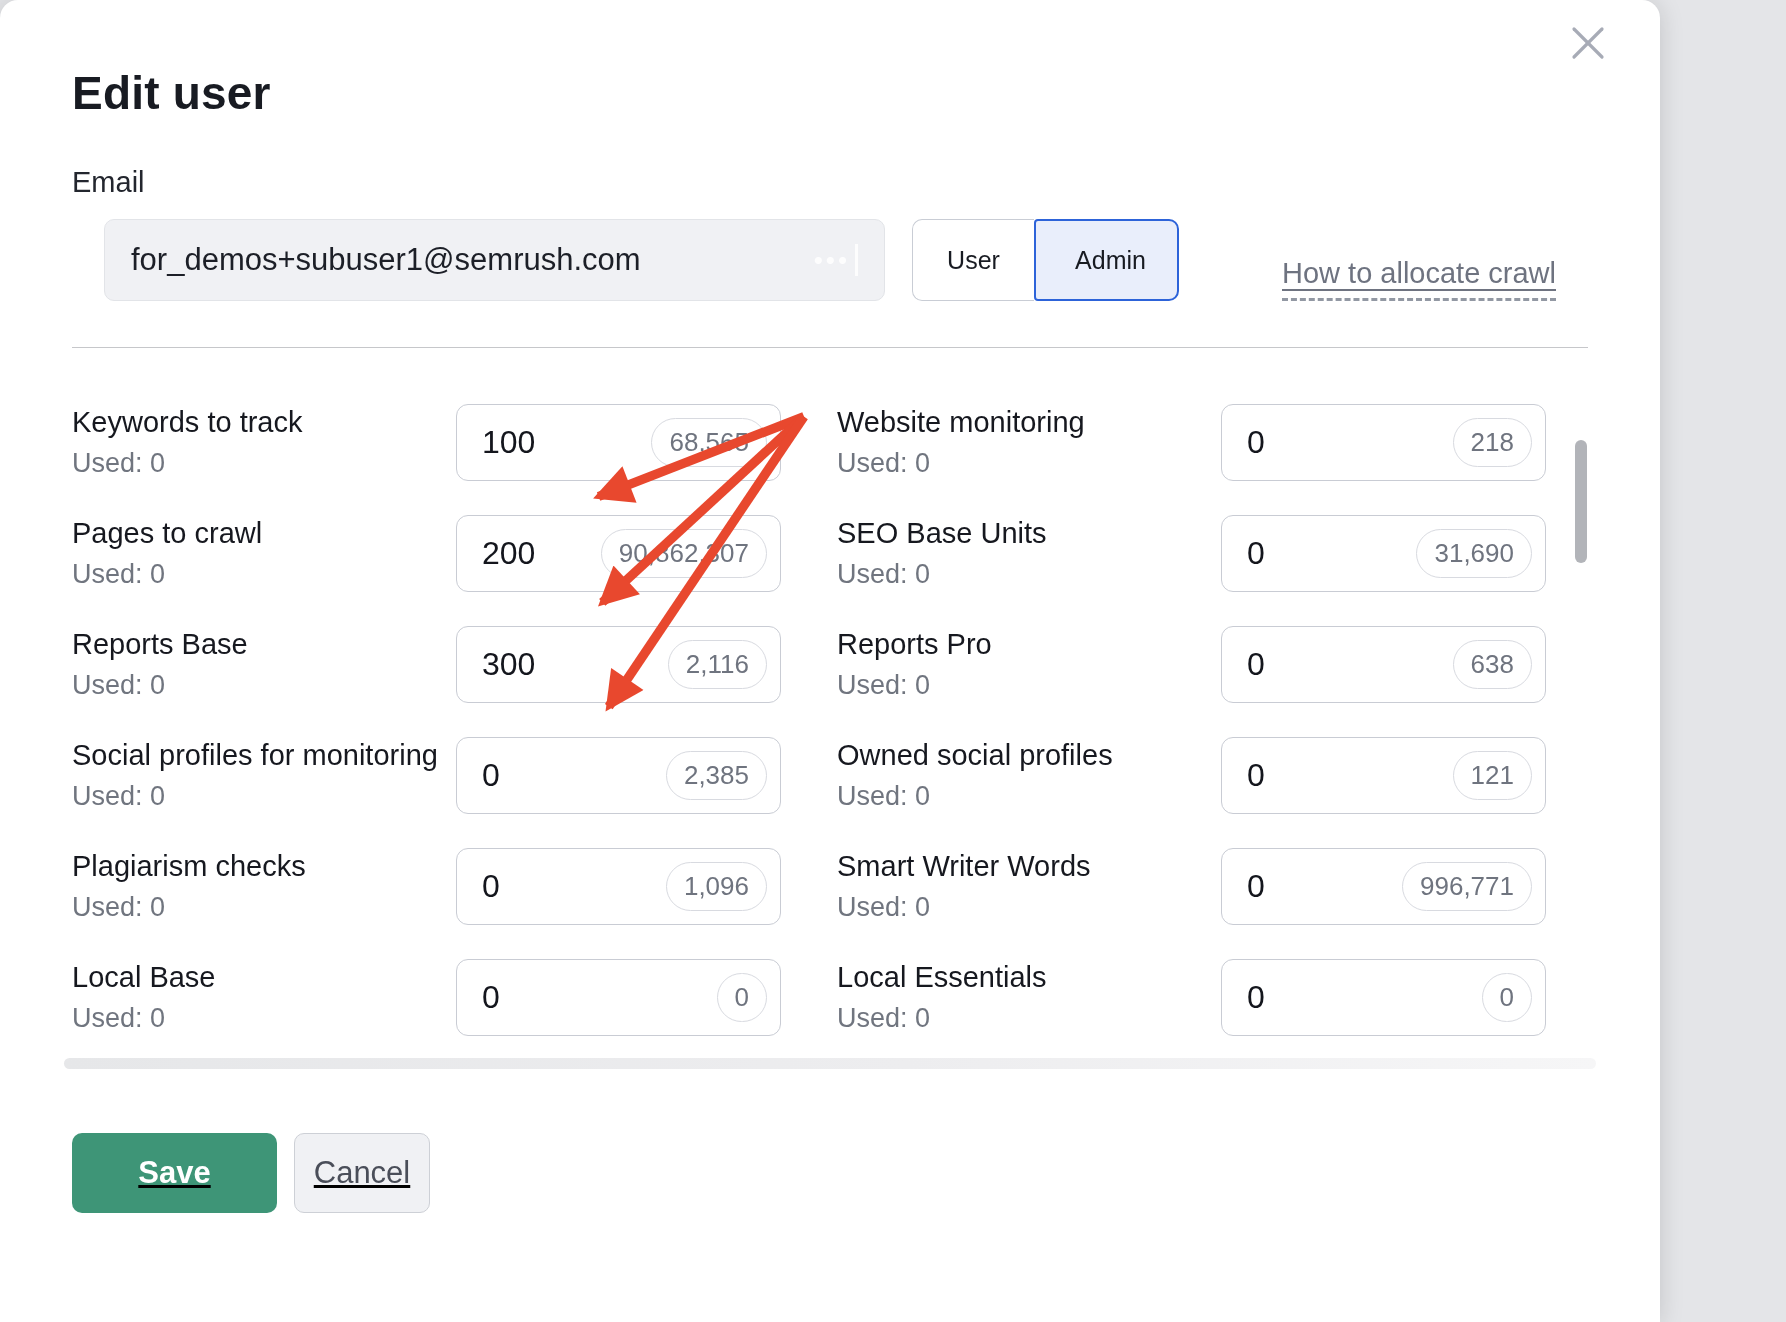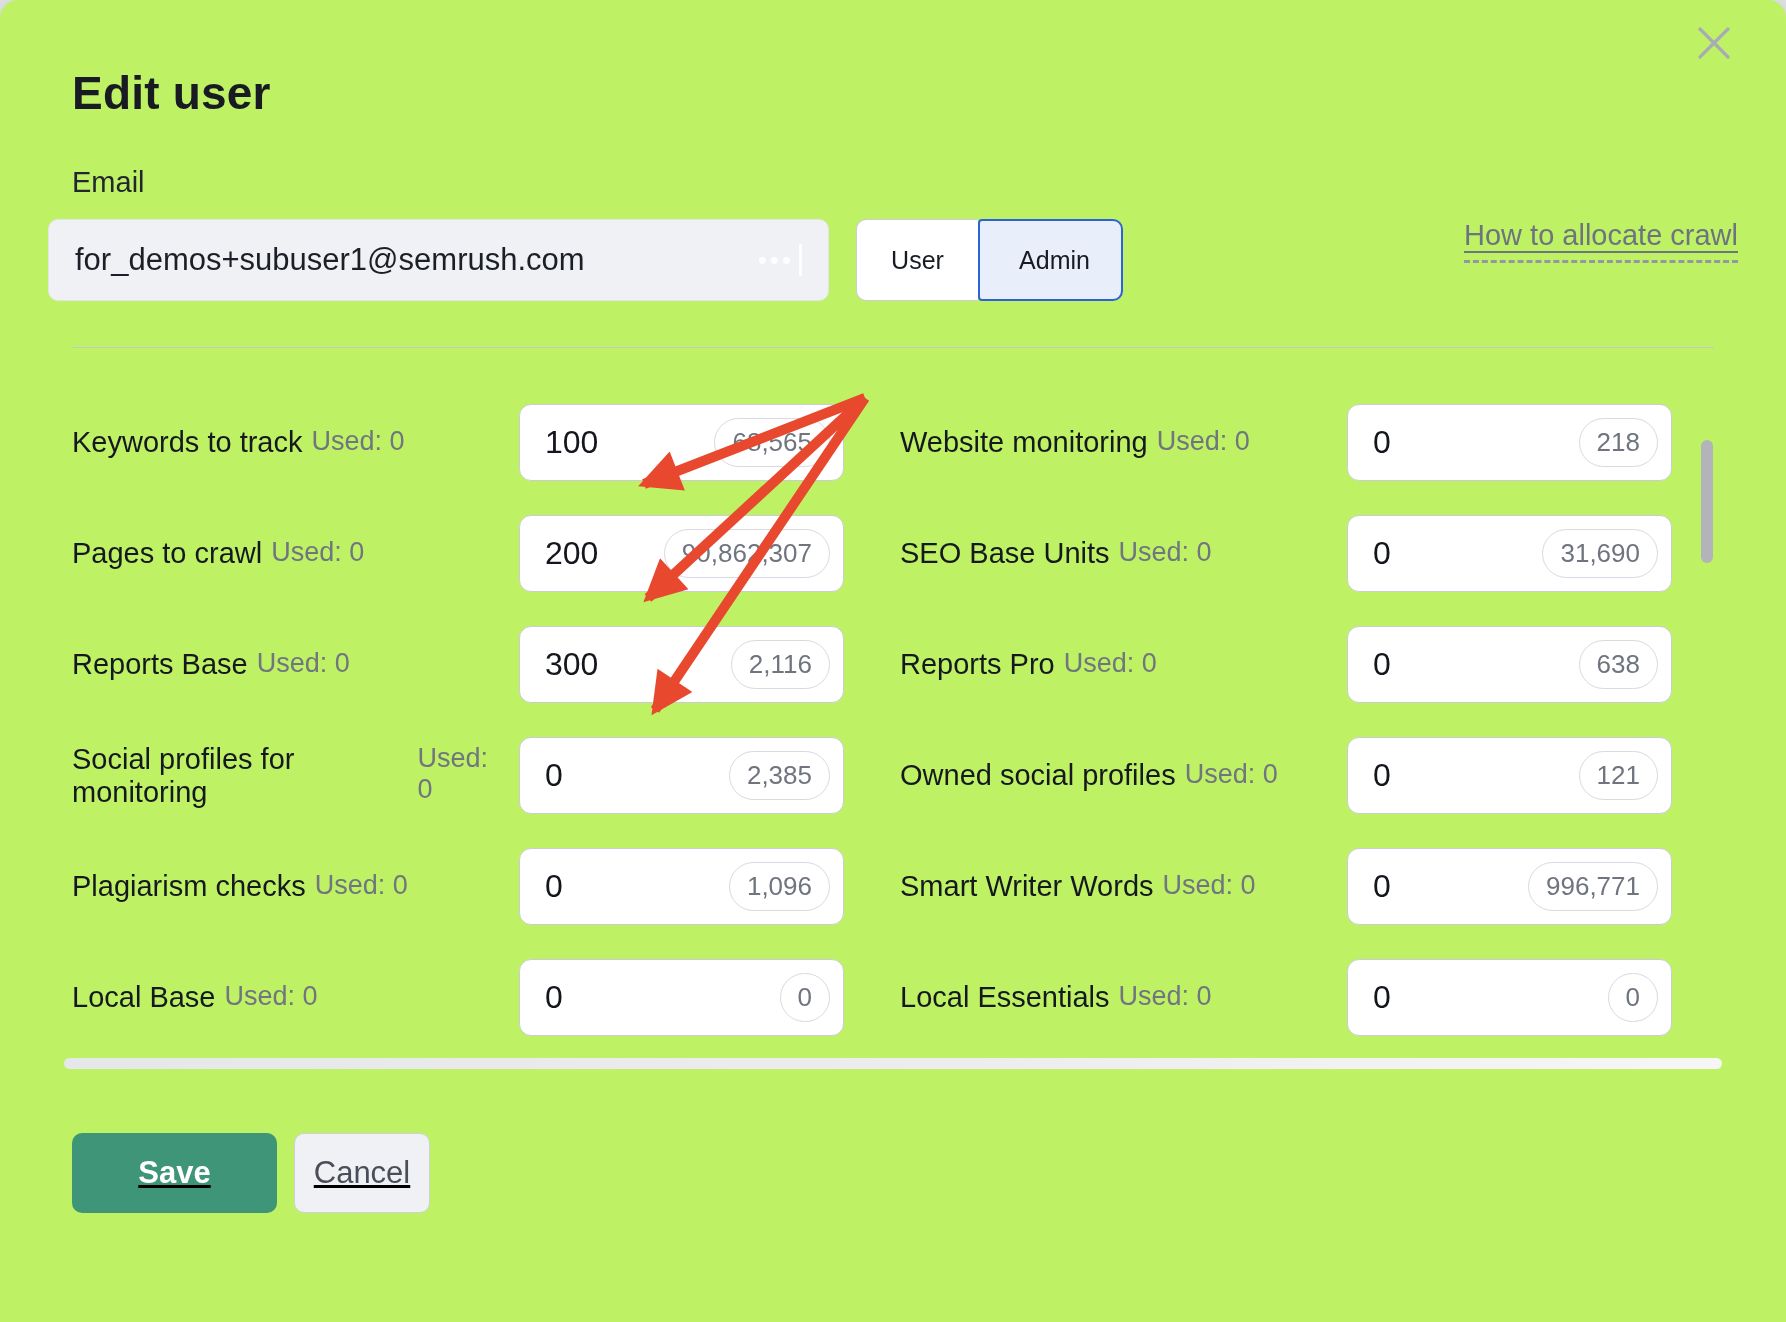--- a/index.html
+++ b/index.html
@@ -15,44 +15,44 @@
   }
   *{margin:0;padding:0;box-sizing:border-box;}
   html,body{width:1786px;height:1322px;}
   body{
     background:#e4e5e8;
     font-family:"Liberation Sans", sans-serif;
     overflow:hidden;
   }
   .modal{
     position:relative;
-    width:1786px;height:1322px;
-    background:#bef264;
+    width:1660px;height:1322px;
+    background:#ffffff;
     border-radius:18px 18px 0 0;
     box-shadow:0 2px 24px rgba(0,0,0,.15);
     overflow:hidden;
   }
   .close-btn{
     position:absolute;top:22px;right:50px;
     width:44px;height:44px;
     display:flex;align-items:center;justify-content:center;
     cursor:pointer;background:none;border:none;
   }
   .dialog-title{
     margin:66px 72px 0;
     font-size:46px;font-weight:700;color:var(--text-dark);
     letter-spacing:.2px;
   }
   .email-label{
     margin:46px 72px 0;
     font-size:29px;color:#23262e;
   }
   .email-row{
-    margin:20px 48px 0;
-    display:flex;align-items:flex-start;
+    margin:20px 104px 0;
+    display:flex;align-items:flex-end;
     height:82px;
   }
   .email-input{
     width:781px;height:82px;
     background:var(--email-bg);
     border:1px solid #e2e4e8;
     border-radius:10px;
     display:flex;align-items:center;justify-content:space-between;
     padding:0 26px;
     font-size:31px;color:#1c1f27;
@@ -105,21 +105,21 @@
   .units-grid{
     display:grid;
     grid-template-columns:1fr 1fr;
     column-gap:56px;
     row-gap:34px;
     padding:56px 114px 0 72px;
   }
   .unit-row{
     display:flex;align-items:center;justify-content:space-between;
   }
-  .unit-info{display:flex;flex-direction:row;gap:9px;padding-right:16px;}
+  .unit-info{display:flex;flex-direction:column;gap:9px;padding-right:16px;}
   .unit-name{font-size:29px;color:#16181f;}
   .unit-used{font-size:27px;color:var(--text-gray);}
   .unit-input{
     flex:none;
     width:325px;height:77px;
     border:1.5px solid var(--border-input);
     border-radius:12px;
     background:#fff;
     display:flex;align-items:center;justify-content:space-between;
     padding:0 13px 0 25px;

